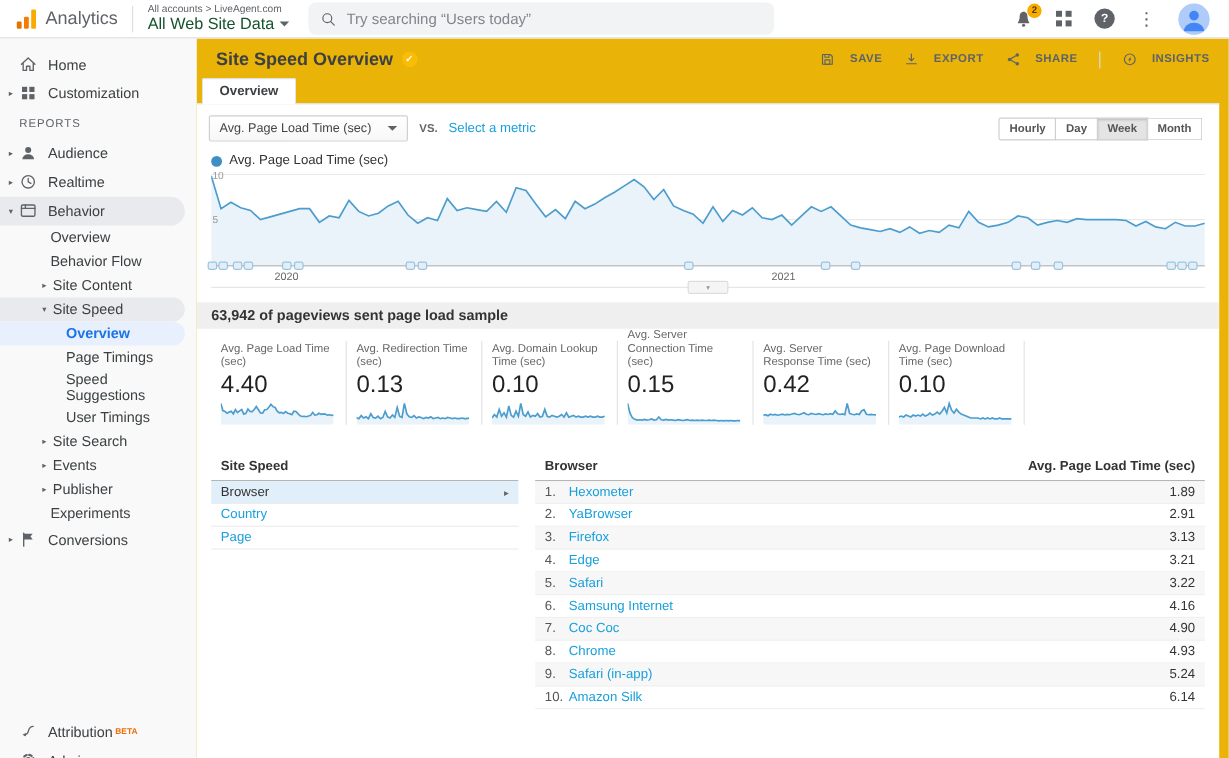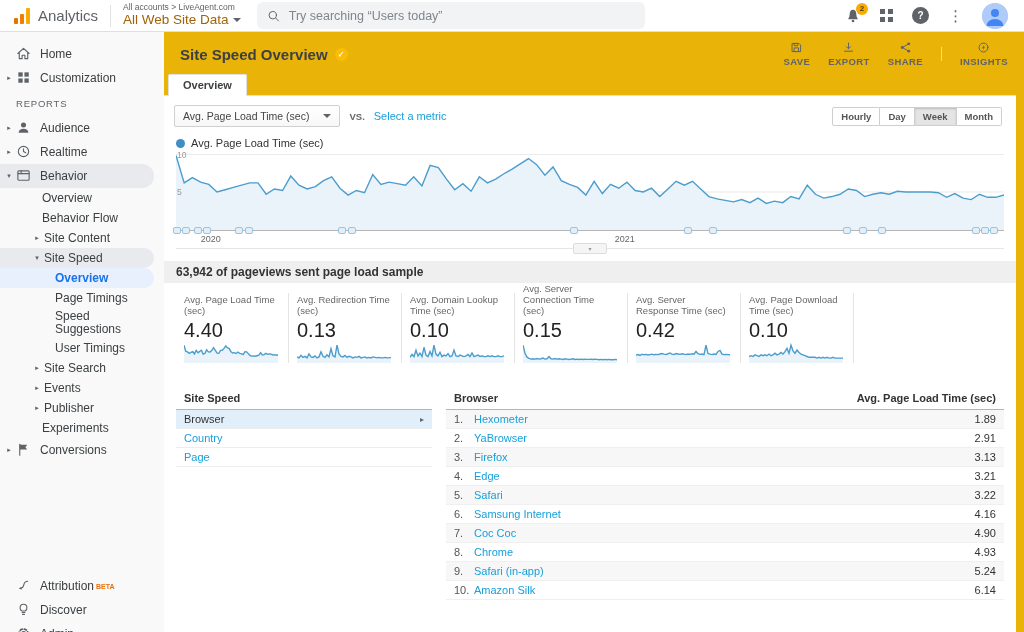--- a/index.html
+++ b/index.html
@@ -11,21 +11,21 @@
     display:flex; align-items:center; position:relative; z-index:5; }
   .logo { display:flex; align-items:flex-end; gap:2px; margin-left:14px; height:16px; }
   .logo span { width:4px; border-radius:1px; display:block; }
   .logo .b1 { height:6px; background:#e37400; }
   .logo .b2 { height:10px; background:#f57c00; }
   .logo .b3 { height:16px; background:#f9ab00; }
   .product-name { font-size:15px; color:#5f6368; margin-left:8px; }
   .top-divider { width:1px; height:22px; background:#e0e0e0; margin:0 12px; }
   .account { line-height:1.1; }
   .account .crumb { font-size:8.5px; color:#5f6368; }
-  .account .prop { font-size:13.5px; color:#a16207; display:flex; align-items:center; gap:4px; }
+  .account .prop { font-size:13.5px; color:#14532d; display:flex; align-items:center; gap:4px; }
   .caret { width:0; height:0; border-left:4px solid transparent; border-right:4px solid transparent;
     border-top:4px solid #5f6368; display:inline-block; }
   .search { margin-left:16px; width:388px; height:27px; background:#f1f3f4; border-radius:6px;
     display:flex; align-items:center; padding:0 10px; gap:9px; }
   .search input { border:none; outline:none; background:transparent; font-size:12.5px;
     color:#3c4043; width:100%; font-family:"Liberation Sans", sans-serif; }
   .search input::placeholder { color:#80868b; }
   .top-icons { margin-left:auto; display:flex; align-items:center; gap:19px; padding-right:16px; }
   .tico { color:#5f6368; position:relative; display:flex; align-items:center; cursor:pointer; }
   .badge { position:absolute; top:-5px; right:-7px; background:#f9ab00; color:#513c00;
@@ -68,22 +68,22 @@
   .beta { font-size:7px; color:#e8710a; font-weight:bold; vertical-align:super; margin-left:2px; }
   .s-bottom { margin-bottom:-14px; }
 
   
   .main { flex:1; overflow:hidden; display:flex; flex-direction:column; background:#eab308; }
   .report-header { display:flex; align-items:center; padding:9px 16px 5px 16px; }
   .report-title { font-size:15px; font-weight:bold; color:#3c4043; display:flex; align-items:center; gap:7px; }
   .shield { width:13px; height:13px; background:#fbbc04; border-radius:50% 50% 50% 50%/45% 45% 55% 55%;
     color:#fff; font-size:8px; display:flex; align-items:center; justify-content:center; font-weight:bold; }
   .actions { margin-left:auto; display:flex; align-items:center; gap:18px; }
-  .action { display:flex; align-items:center; gap:2px; font-size:9.5px; letter-spacing:0.4px;
-    color:#5f6368; cursor:pointer; font-weight:bold;flex-direction:column; }
+  .action { display:flex; align-items:center; gap:12px; font-size:9.5px; letter-spacing:0.4px;
+    color:#5f6368; cursor:pointer; font-weight:bold; }
   .action svg { width:13px; height:13px; }
   .action-divider { width:1px; height:14px; background:#dadce0; }
 
   .segments { display:flex; align-items:center; padding:3px 16px 10px 16px; gap:18px; }
   .seg-card { width:202px; height:40px; background:#fff; border:1px solid #e0e0e0; border-radius:3px;
     display:flex; align-items:center; padding:0 10px; gap:10px; cursor:pointer; }
   .seg-ring { width:17px; height:17px; border-radius:50%; border:4px solid #0d7cc2; background:#fff; flex:none; }
   .seg-name { font-size:12px; font-weight:bold; color:#333; line-height:1.2; }
   .seg-detail { font-size:10.5px; color:#757575; }
   .seg-add { width:198px; height:40px; border:1px dashed #dadce0; border-radius:3px; background:#fdfdfd;
@@ -113,21 +113,21 @@
 
   .legend { display:flex; align-items:center; gap:6px; padding:3px 12px 5px; font-size:11px; color:#333; }
   .legend-dot { width:9px; height:9px; border-radius:50%; background:#3f8ec4; }
 
   .chart-wrap { position:relative; margin:0 12px; }
   .chart-svg { width:100%; height:76px; display:block; }
   .ylab { position:absolute; left:1px; font-size:8.5px; color:#999; background:transparent; }
   .axis { position:relative; border-top:1px solid #b5b5b5; height:17px; }
   .ax-marker { position:absolute; top:-4px; width:8px; height:7px; background:#e2eff8;
     border:1px solid #9cc4de; border-radius:2px; margin-left:-4px; }
-  .ax-year { position:absolute; top:3px; font-size:9px; color:#666; }
+  .ax-year { position:absolute; top:3px; font-size:9px; color:#666;margin-left:28px; }
   .chart-foot { position:relative; border-top:1px solid #e6e6e6; height:13px; margin-top:1px; }
   .collapse-btn { position:absolute; left:50%; top:-6px; transform:translateX(-50%); width:34px; height:11px;
     background:#f5f5f5; border:1px solid #ddd; border-radius:2px; font-size:6px; color:#999;
     display:flex; align-items:center; justify-content:center; cursor:pointer; }
   .collapse-btn::before { content:"\25BE"; }
 
   .sample-bar { background:#efefef; height:22px; display:flex; align-items:center;
     padding-left:12px; font-size:12px; font-weight:bold; color:#333; }
 
   .cards { display:flex; padding:10px 12px 12px; width:702px; }
@@ -320,31 +320,20 @@
       <div class="s-row">
         <span class="s-arrow"></span>
         <span class="s-icon">
             <svg class="icon" viewBox="0 0 16 16">
               <path d="M12.5 3.5 C6 3.5 10.5 11 4.5 11"></path>
               <path class="f" d="M6 9.5 L3 11 L6 12.5 Z"></path>
             </svg>
           </span>
         <span class="s-label">Attribution</span>
         <span class="beta">BETA</span>
-      </div>
-      <div class="s-row">
-        <span class="s-arrow"></span>
-        <span class="s-icon">
-            <svg class="icon" viewBox="0 0 16 16">
-              <circle cx="8" cy="6" r="3.6"></circle>
-              <line x1="6.5" y1="11.2" x2="9.5" y2="11.2"></line>
-              <line x1="7" y1="13.2" x2="9" y2="13.2"></line>
-            </svg>
-          </span>
-        <span class="s-label">Discover</span>
       </div>
       <div class="s-row">
         <span class="s-arrow"></span>
         <span class="s-icon">
             <svg class="icon" viewBox="0 0 16 16">
               <circle cx="8" cy="8" r="2.2"></circle>
               <circle cx="8" cy="8" r="4.8" stroke-width="2" stroke-dasharray="2.2 2.4"></circle>
             </svg>
           </span>
         <span class="s-label">Admin</span>

